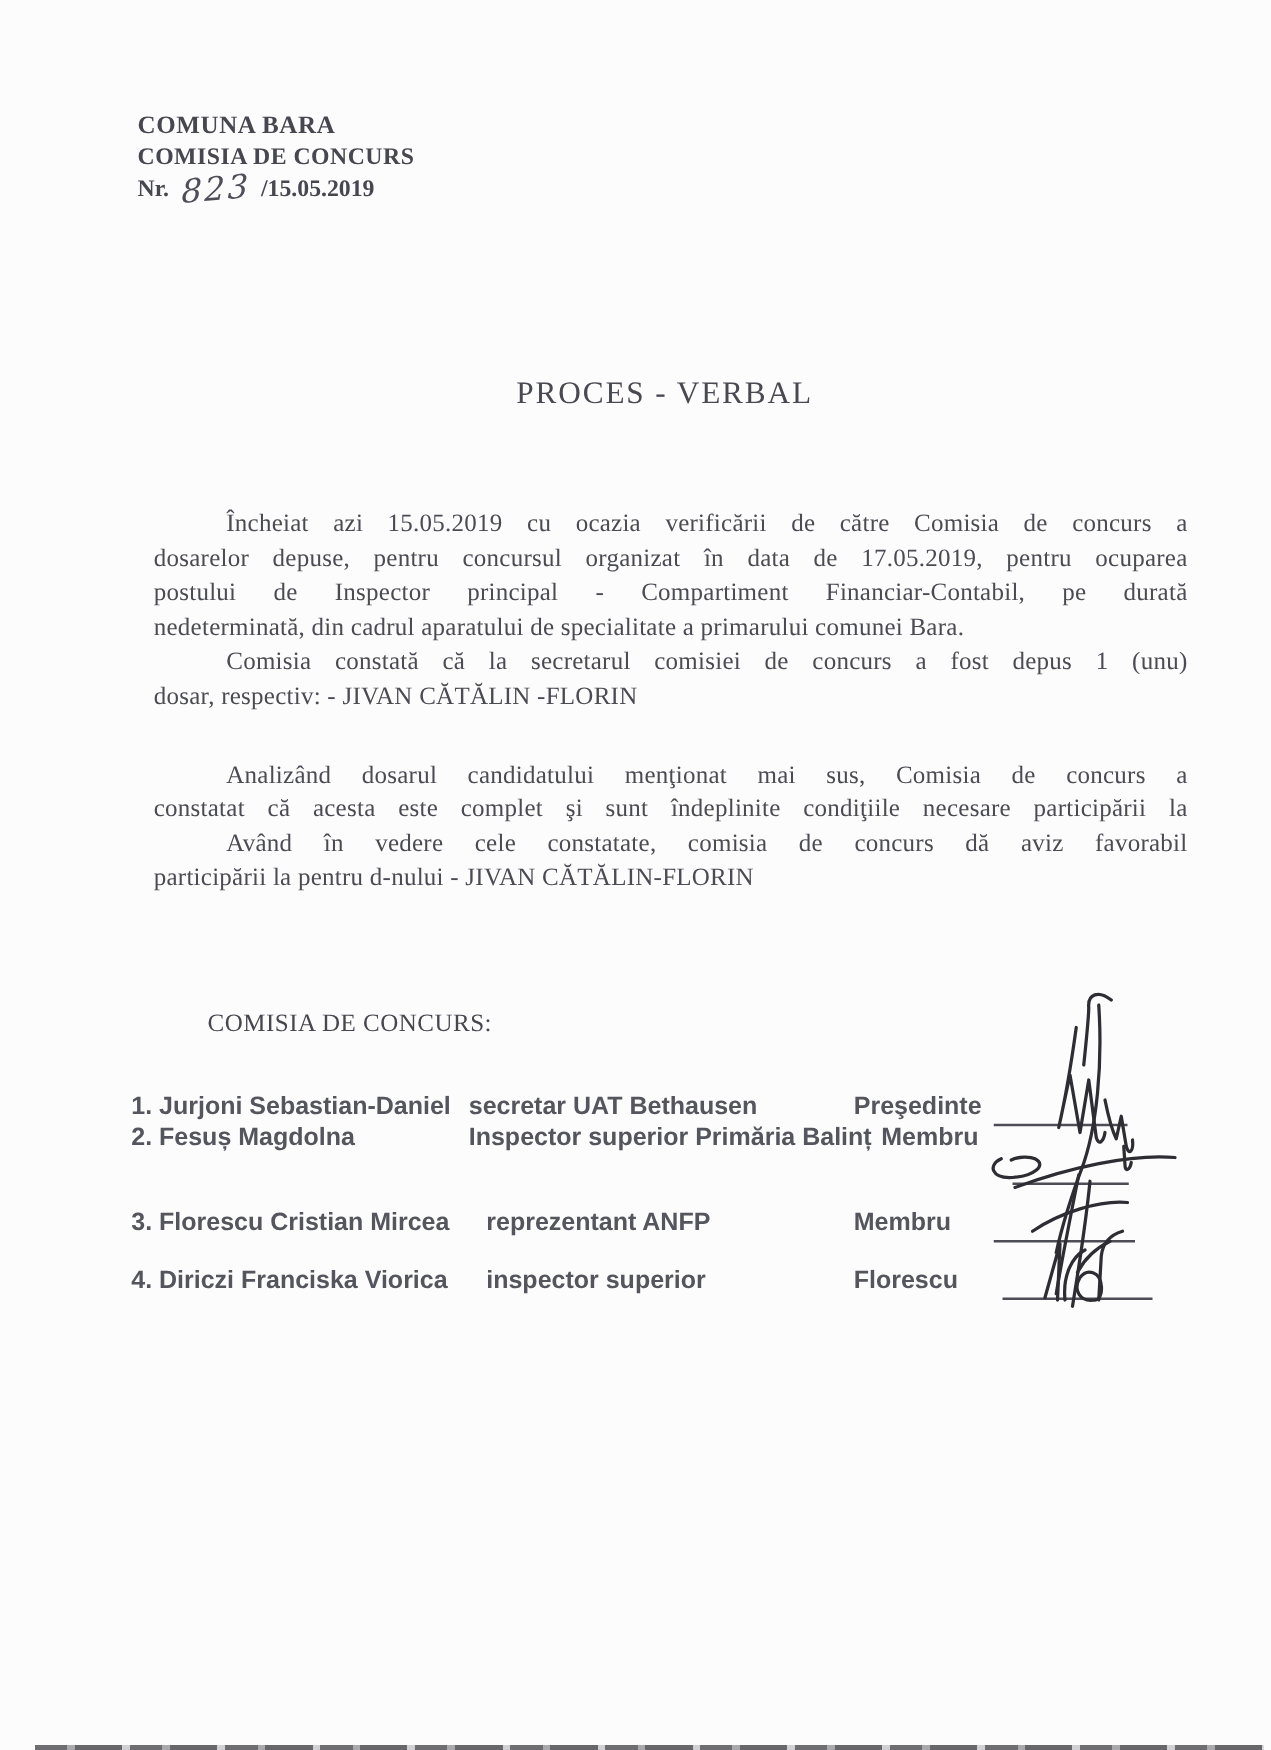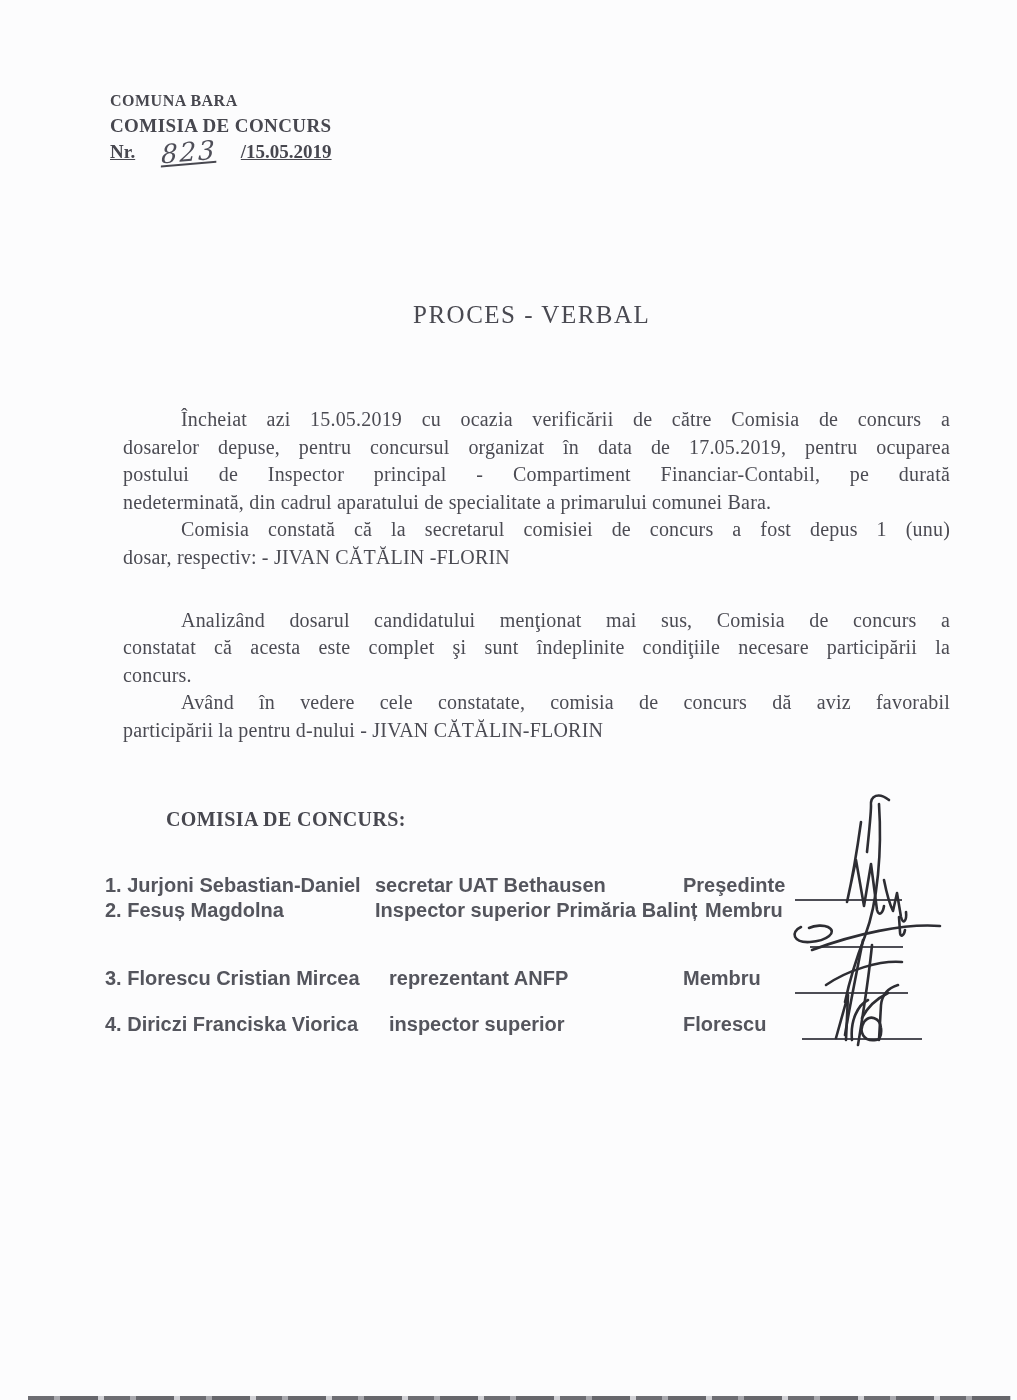--- a/index.html
+++ b/index.html
@@ -7,23 +7,23 @@
     width:1017px;height:1400px;
     background:#fcfcfd;
     position:relative;
     overflow:hidden;
     font-family:"Liberation Serif", serif;
   }
   .page{position:absolute;inset:0;}
 
   
   .hdr{position:absolute;left:110px;top:88px;color:#47474f;}
-  .hdr .h1{font-weight:bold;font-size:16px;letter-spacing:0.5px;line-height:25px;}
+  .hdr .h1{font-weight:bold;font-size:20px;letter-spacing:0.5px;line-height:25px;}
   .hdr .h2{font-weight:bold;font-size:19px;letter-spacing:0.4px;line-height:25px;}
-  .hdr .h3{font-weight:bold;font-size:19px;line-height:27px;display:flex;align-items:flex-end;gap:22px;text-decoration:underline;}
+  .hdr .h3{font-weight:bold;font-size:19px;line-height:27px;display:flex;align-items:flex-end;gap:6px;}
   .hand-num{
     font-family:"DejaVu Serif", serif;
     font-style:italic;font-weight:normal;
     font-size:26px;line-height:22px;
     color:#4e4e58;
     display:inline-block;
     transform:rotate(-5deg) skewX(-6deg);
     letter-spacing:2px;
     margin:0 2px 2px 4px;
   }
@@ -42,21 +42,21 @@
     letter-spacing:0.2px;
   }
   .ln{text-align:justify;text-align-last:justify;}
   .ln.first{padding-left:58px;}
   .ln.last{text-align-last:left;}
   .blockgap{height:35px;}
 
   
   .com-heading{
     position:absolute;left:166px;top:808px;
-    font-weight:bold;font-size:20px;letter-spacing:0.4px;
+    font-weight:normal;font-size:20px;letter-spacing:0.4px;
     color:#47474f;
   }
 
   
   .crow{
     position:absolute;left:0;width:100%;height:26px;
     font-family:"Liberation Sans", sans-serif;
     font-size:20px;color:#54555d;font-weight:bold;
   }
   .crow .cc-name{position:absolute;left:105px;white-space:nowrap;}
@@ -103,21 +103,20 @@
   <div class="bodytext">
     <div class="ln first">Încheiat azi 15.05.2019 cu ocazia verificării de către Comisia de concurs a</div>
     <div class="ln">dosarelor depuse, pentru concursul organizat în data de 17.05.2019, pentru ocuparea</div>
     <div class="ln">postului de Inspector principal - Compartiment Financiar-Contabil, pe durată</div>
     <div class="ln last">nedeterminată, din cadrul aparatului de specialitate a primarului comunei Bara.</div>
     <div class="ln first">Comisia constată că la secretarul comisiei de concurs a fost depus 1 (unu)</div>
     <div class="ln last">dosar, respectiv: - JIVAN CĂTĂLIN -FLORIN</div>
     <div class="blockgap"></div>
     <div class="ln first">Analizând dosarul candidatului menţionat mai sus, Comisia de concurs a</div>
     <div class="ln">constatat că acesta este complet şi sunt îndeplinite condiţiile necesare participării la</div>
-    <div class="ln last">concurs.</div>
     <div class="ln first">Având în vedere cele constatate, comisia de concurs dă aviz favorabil</div>
     <div class="ln last">participării la pentru d-nului - JIVAN CĂTĂLIN-FLORIN</div>
   </div>
 
   <div class="com-heading">COMISIA DE CONCURS:</div>
 
   <div class="crow" id="crow1" style="top:874px;">
     <span class="cc-name">1.  Jurjoni Sebastian-Daniel</span>
     <span class="cc-role">secretar UAT Bethausen</span>
     <span class="cc-pos">Preşedinte</span>

